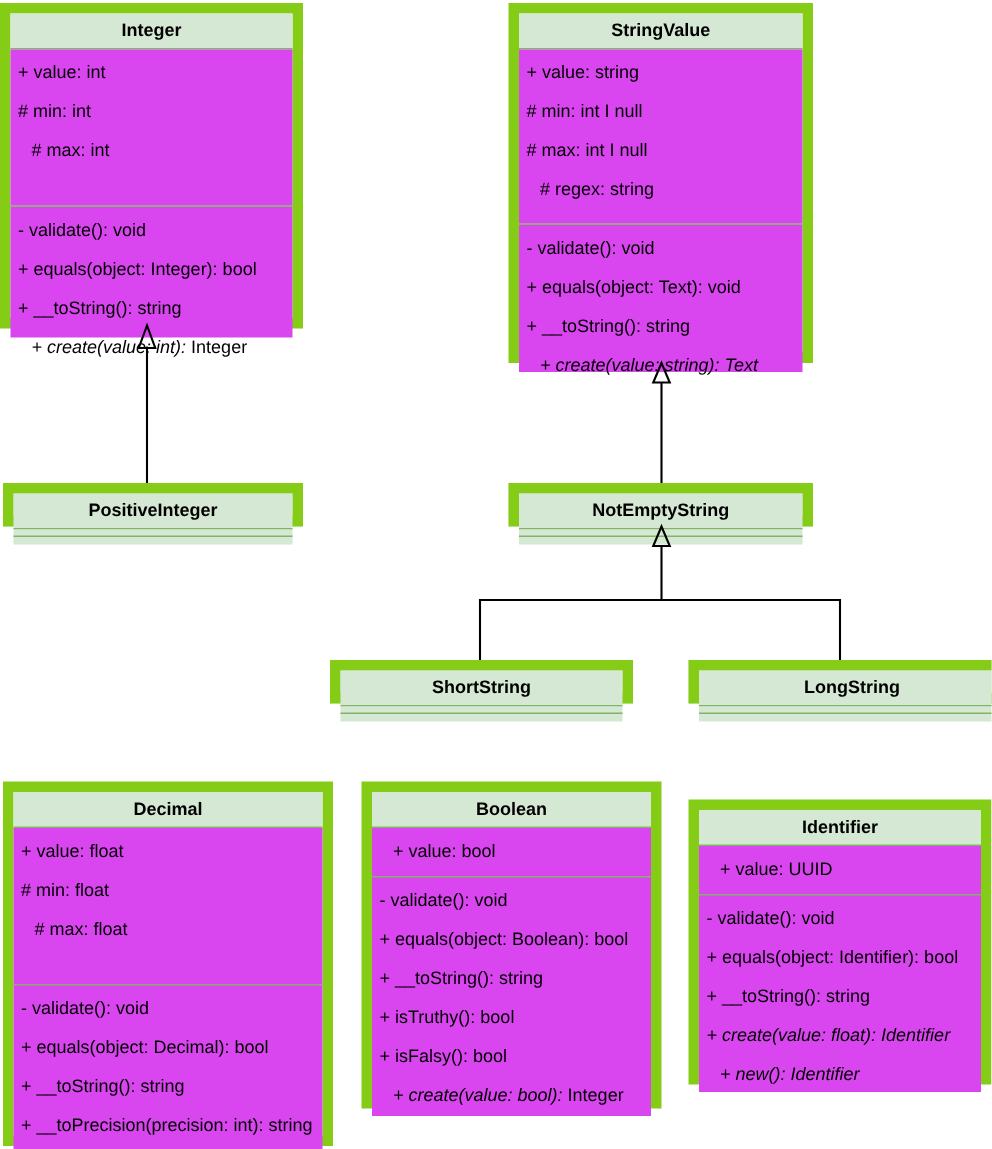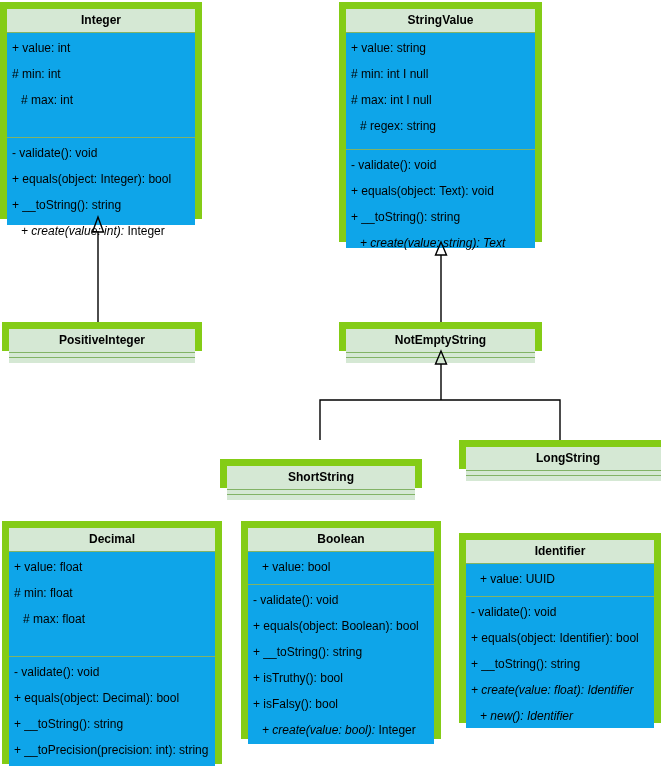--- a/index.html
+++ b/index.html
@@ -38,21 +38,21 @@
     font-weight: bold;
     color: #000000;
     line-height: 23px;
     height: 24px;
     overflow: hidden;
     white-space: nowrap;
   }
   .uml-compartment {
     box-sizing: border-box;
     padding: 8px 0 6px 0;
-    background: #0ea5e9;
+    background: #d946ef;
   }
   .uml-compartment.sep {
     border-top: 1px solid #82b366;
   }
   .uml-member {
     font-size: 12px;
     color: #000000;
     line-height: 14px;
     padding: 0 5px;
     margin-bottom: 12px;
@@ -155,21 +155,21 @@
     <div class="strip"></div>
     <div class="strip"></div>
   </div>
 
   <div class="uml-class stub" style="left:339px; top:322px; width:203px; height:29px;">
     <div class="uml-header">NotEmptyString</div>
     <div class="strip"></div>
     <div class="strip"></div>
   </div>
 
-  <div class="uml-class stub" style="left:220px; top:440px; width:202px; height:29px;margin-top:19px;">
+  <div class="uml-class stub" style="left:220px; top:440px; width:202px; height:29px;">
     <div class="uml-header">ShortString</div>
     <div class="strip"></div>
     <div class="strip"></div>
   </div>
 
   <div class="uml-class stub" style="left:459px; top:440px; width:218px; height:29px;">
     <div class="uml-header">LongString</div>
     <div class="strip"></div>
     <div class="strip"></div>
   </div>

